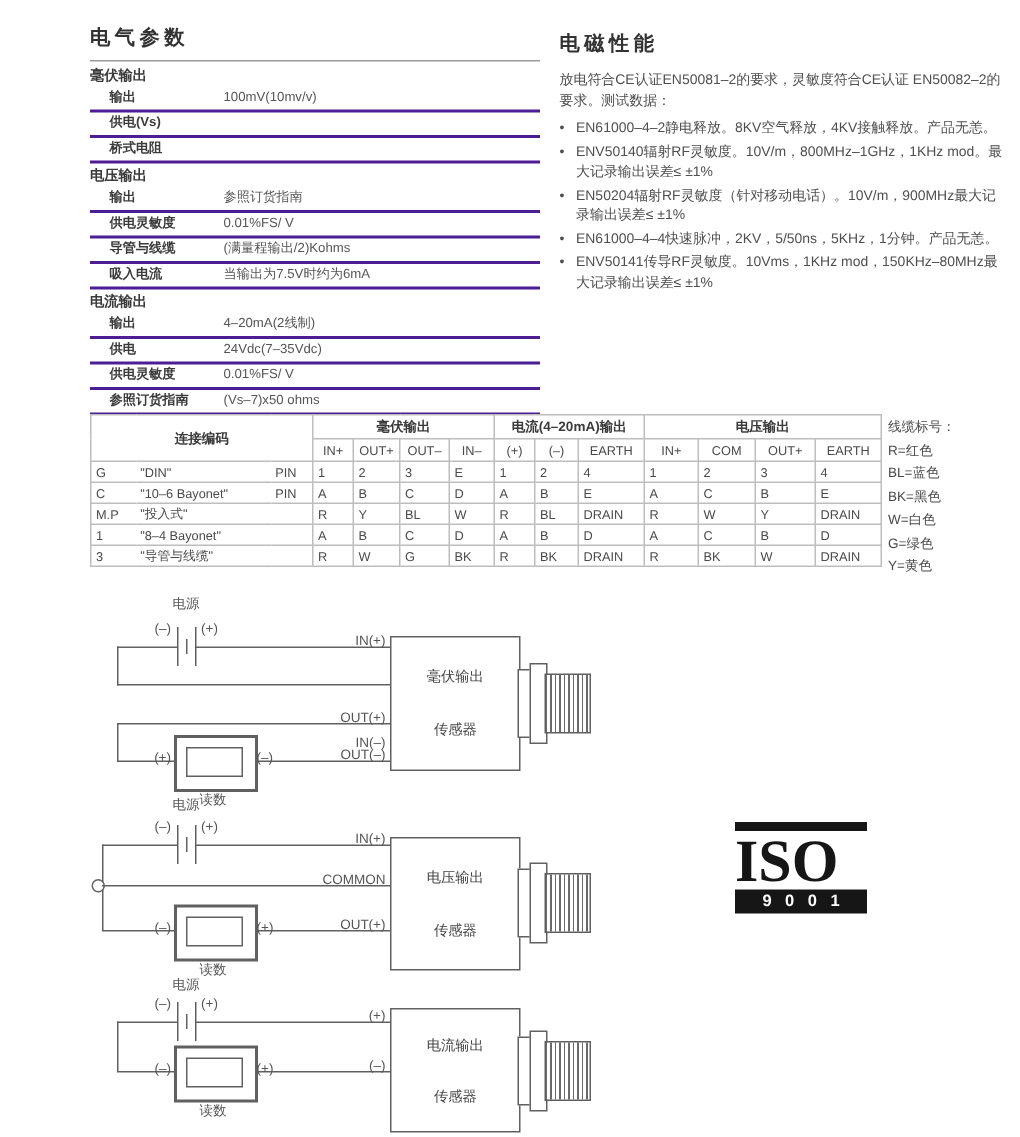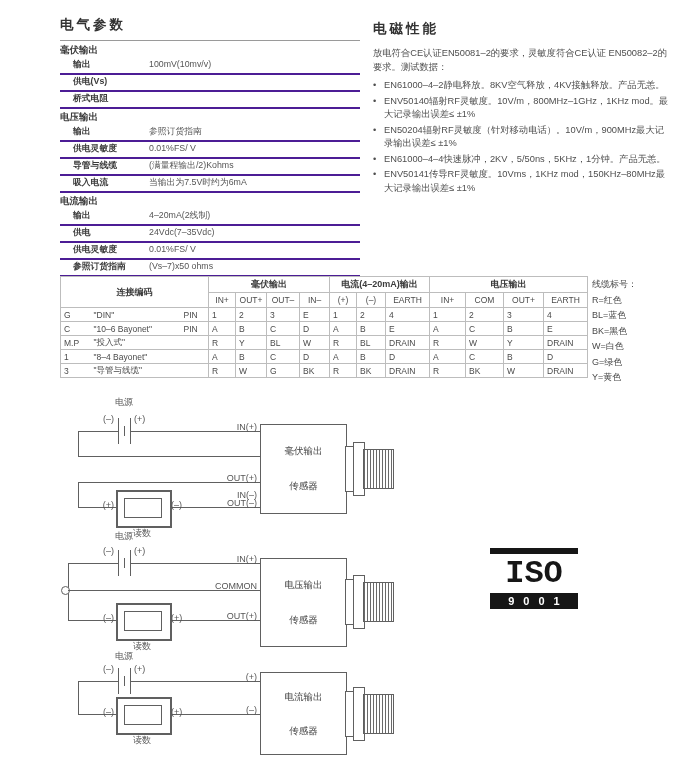--- a/index.html
+++ b/index.html
@@ -47,22 +47,22 @@
   .meter-o{position:absolute;border:2px solid #606060;background:#fff;}
   .meter-i{position:absolute;border:1.5px solid #606060;background:#fff;}
   .nut{position:absolute;border:1px solid #606060;background:#fff;}
   .thread{position:absolute;border:1px solid #606060;
           background:repeating-linear-gradient(90deg,#6a6a6a 0,#6a6a6a 1px,#fff 1px,#fff 3px);}
   .node{position:absolute;width:7px;height:7px;border:1px solid #606060;border-radius:50%;background:#fff;}
 
   
   .iso{position:absolute;left:490px;top:548px;width:88px;}
   .iso-bar{height:6px;background:#161616;}
-  .iso-word{font-family:Liberation Mono, monospace;font-weight:bold;font-size:32px;
-            line-height:37px;text-align:center;color:#161616;margin-top:1px;}
+  .iso-word{font-family:Liberation Serif, serif;font-weight:bold;font-size:40px;
+            line-height:37px;text-align:left;color:#161616;margin-top:1px;}
   .iso-num{height:16px;background:#161616;color:#fff;font-size:11px;font-weight:bold;text-align:center;
            letter-spacing:9px;line-height:16px;padding-left:9px;box-sizing:border-box;margin-top:1px;
            font-family:"Liberation Sans","DejaVu Sans",sans-serif;}
 </style>
 </head>
 <body>
 
 <div class="page">
 
   <div class="spec">

